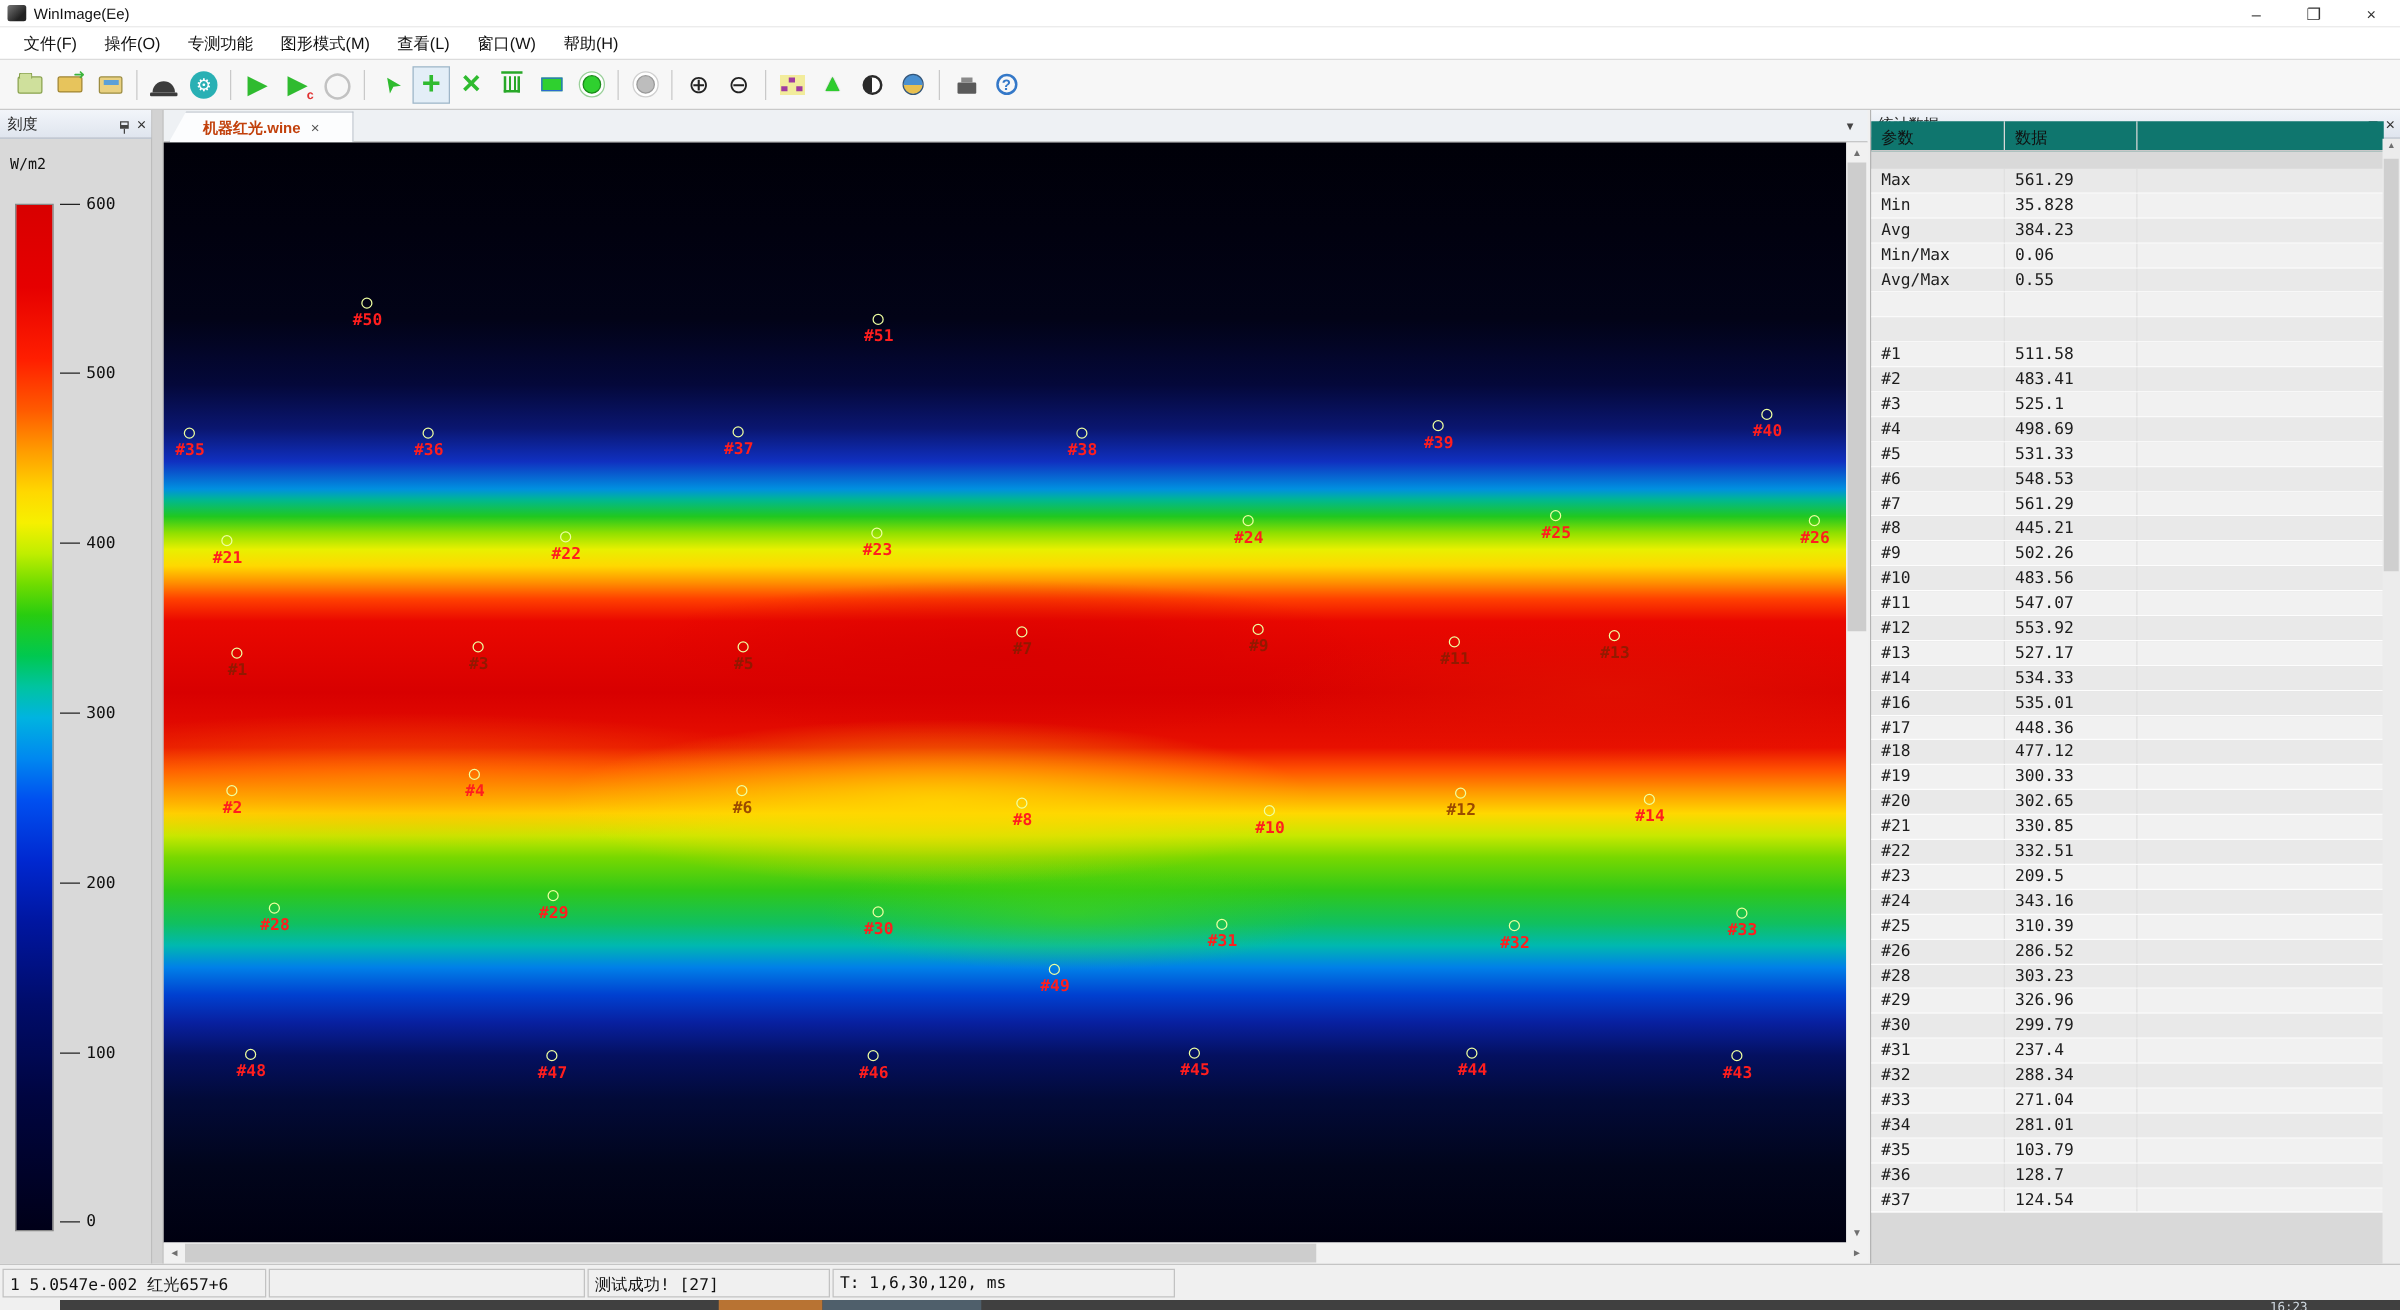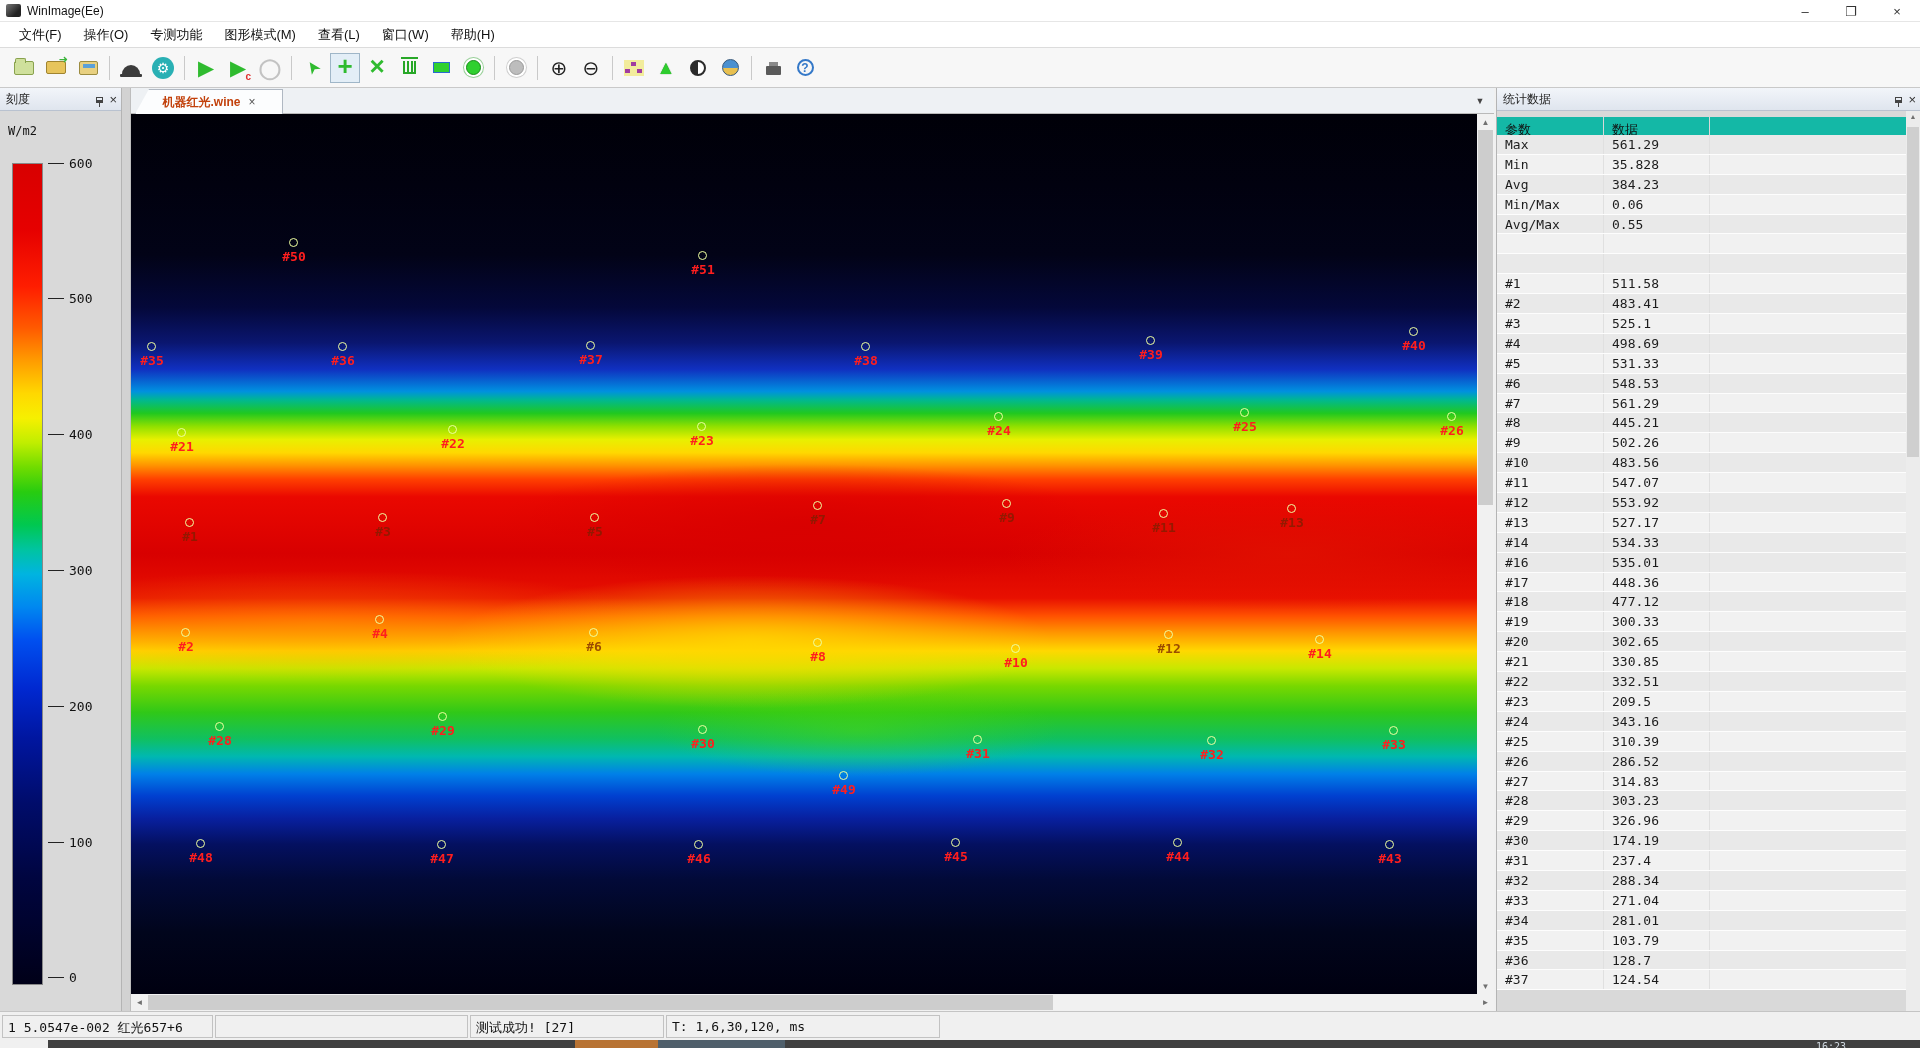--- a/index.html
+++ b/index.html
@@ -132,21 +132,21 @@
   .vscroll { position:absolute; left:1477px; top:114px; width:17px; height:880px; background:#f1f1f1; }
   .vscroll .arr { position:absolute; left:0; width:17px; height:16px; display:flex; align-items:center;
     justify-content:center; font-size:8px; color:#707070; }
   .vscroll .thumb { position:absolute; left:1px; width:15px; background:#cdcdcd; }
   .hscroll { position:absolute; left:131px; top:994px; width:1363px; height:17px; background:#f1f1f1; }
   .hscroll .arr { position:absolute; top:0; width:17px; height:17px; display:flex; align-items:center;
     justify-content:center; font-size:8px; color:#707070; }
   .hscroll .thumb { position:absolute; top:1px; height:15px; background:#cdcdcd; }
 
   
-  .stat-head { position:absolute; left:0; top:29px; width:410px; height:24px; background:#14b8a6;
+  .stat-head { position:absolute; left:0; top:9px; width:410px; height:24px; background:#0f766e;
     border-bottom:1px solid #c8c8c8; display:flex; }
   .stat-head .c1 { width:107px; padding:4px 0 0 8px; font-size:13px; color:#111; border-right:1px solid #d8d8d8; }
   .stat-head .c2 { width:106px; padding:4px 0 0 8px; font-size:13px; color:#111; border-right:1px solid #d8d8d8; }
   #stat-rows { position:absolute; left:0; top:47px; width:410px; }
   .srow { display:flex; height:19.9px; background:#f1f1f1; border-bottom:1px solid #fdfdfd; }
   .srow.alt { background:#e9e9e9; }
   .srow span { display:block; font-family:"DejaVu Sans Mono", monospace; font-size:13px; color:#1c1c1c; padding-top:2px; }
   .srow .p { width:107px; padding-left:8px; border-right:1px solid #e0e0e0; }
   .srow .v { width:106px; padding-left:8px; border-right:1px solid #e0e0e0; }
   .stat-scroll { position:absolute; right:0; top:23px; width:14px; height:900px; background:#ececec; }
@@ -636,35 +636,31 @@
           <span class="v">343.16</span>
         </div>
         <div class="srow">
           <span class="p">#25</span>
           <span class="v">310.39</span>
         </div>
         <div class="srow alt">
           <span class="p">#26</span>
           <span class="v">286.52</span>
         </div>
-        <div class="srow">
-          <span class="p">#27</span>
-          <span class="v">314.83</span>
-        </div>
         <div class="srow alt">
           <span class="p">#28</span>
           <span class="v">303.23</span>
         </div>
         <div class="srow">
           <span class="p">#29</span>
           <span class="v">326.96</span>
         </div>
         <div class="srow alt">
           <span class="p">#30</span>
-          <span class="v">174.19</span>
+          <span class="v">299.79</span>
         </div>
         <div class="srow">
           <span class="p">#31</span>
           <span class="v">237.4</span>
         </div>
         <div class="srow alt">
           <span class="p">#32</span>
           <span class="v">288.34</span>
         </div>
         <div class="srow">

